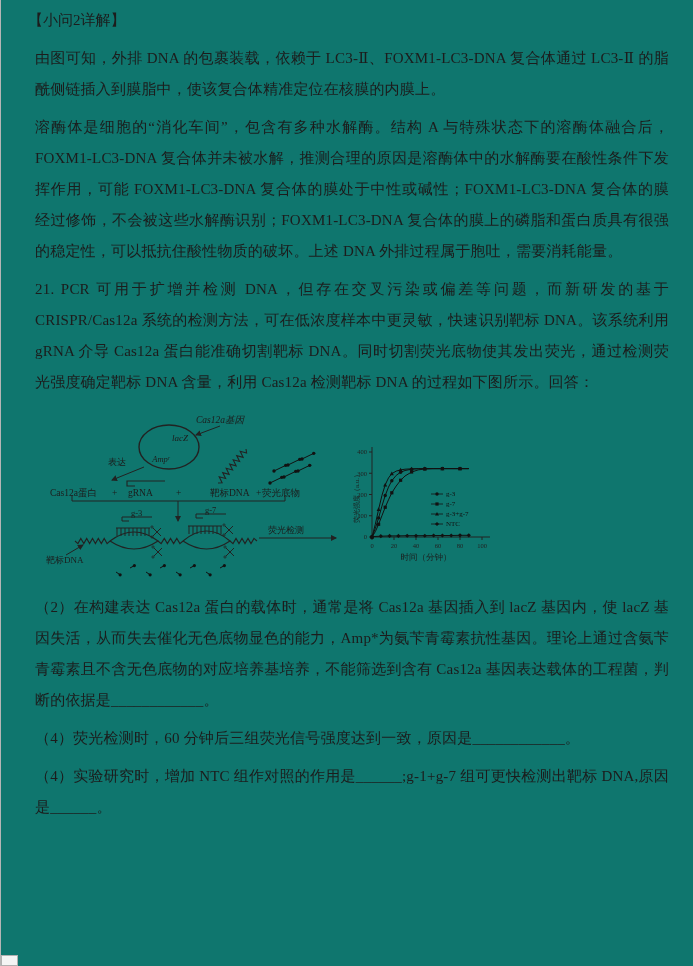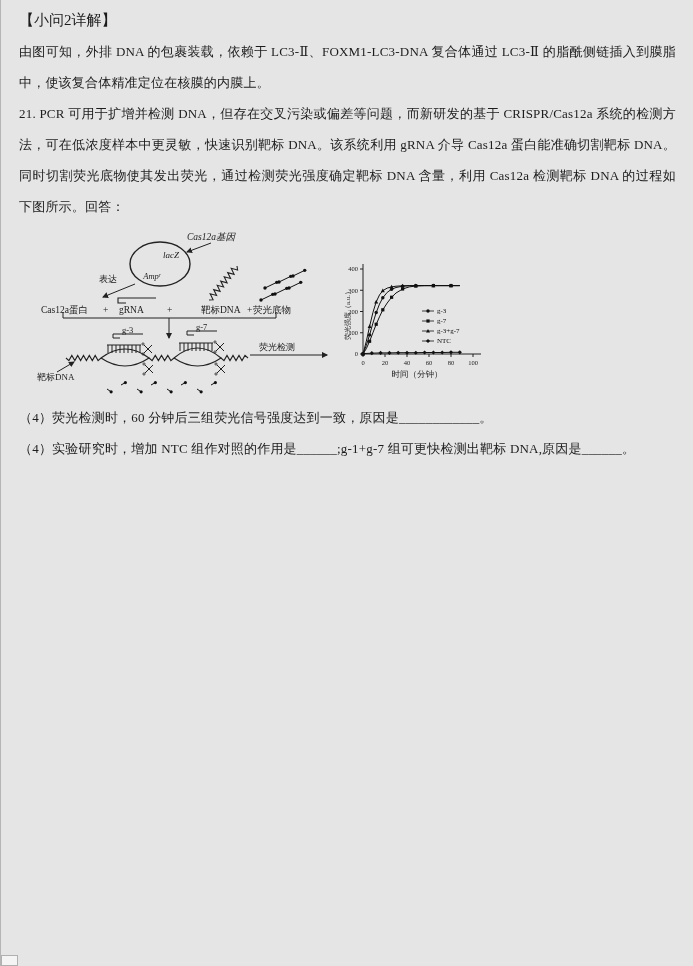--- a/index.html
+++ b/index.html
@@ -1,36 +1,37 @@
 <!DOCTYPE html>
 <html><head>
 <meta charset="utf-8">
 <style>
   html,body{margin:0;padding:0;background:#ffffff;}
   .page{
     width:693px;height:966px;overflow:hidden;position:relative;
-    background:#e5e5e5;color:#1c1c1c;
+    background:#0f766e;color:#1c1c1c;
     font-family:"Liberation Serif","DejaVu Serif",serif;
-    box-sizing:border-box;padding:5px 17px 0 18px;
+    box-sizing:border-box;padding:5px 17px 0 27px;
     border-left:1px solid #b5b5b5;
   }
-  .line{margin:0;font-size:13px;line-height:31px;text-align:justify;letter-spacing:0.2px;}
+  .line{margin:7px;font-size:15px;line-height:31px;text-align:justify;letter-spacing:0.2px;}
   .header-line{margin:0;font-size:15px;line-height:31px;}
   .diagram{position:relative;width:658px;height:180px;}
   .diagram svg{display:block;width:658px;height:180px;}
   .diagram text{font-family:"Liberation Serif","DejaVu Serif",serif;}
   .corner-box{position:absolute;left:0;bottom:0;width:17px;height:11px;background:#f4f4f4;border:1px solid #b0b0b0;box-sizing:border-box;}
 </style>
 </head>
 <body>
 
 <div class="page">
 
   <p class="header-line">【小问2详解】</p>
   <p class="line">由图可知，外排 DNA 的包裹装载，依赖于 LC3-Ⅱ、FOXM1-LC3-DNA 复合体通过 LC3-Ⅱ 的脂酰侧链插入到膜脂中，使该复合体精准定位在核膜的内膜上。</p>
+  <p class="line">溶酶体是细胞的“消化车间”，包含有多种水解酶。结构 A 与特殊状态下的溶酶体融合后，FOXM1-LC3-DNA 复合体并未被水解，推测合理的原因是溶酶体中的水解酶要在酸性条件下发挥作用，可能 FOXM1-LC3-DNA 复合体的膜处于中性或碱性；FOXM1-LC3-DNA 复合体的膜经过修饰，不会被这些水解酶识别；FOXM1-LC3-DNA 复合体的膜上的磷脂和蛋白质具有很强的稳定性，可以抵抗住酸性物质的破坏。上述 DNA 外排过程属于胞吐，需要消耗能量。</p>
   <p class="line">21. PCR 可用于扩增并检测 DNA，但存在交叉污染或偏差等问题，而新研发的基于 CRISPR/Cas12a 系统的检测方法，可在低浓度样本中更灵敏，快速识别靶标 DNA。该系统利用 gRNA 介导 Cas12a 蛋白能准确切割靶标 DNA。同时切割荧光底物使其发出荧光，通过检测荧光强度确定靶标 DNA 含量，利用 Cas12a 检测靶标 DNA 的过程如下图所示。回答：</p>
 
   <div class="diagram">
     <svg viewBox="0 0 658 180" xmlns="http://www.w3.org/2000/svg">
       <defs>
         <marker id="ah" markerWidth="7" markerHeight="7" refX="5" refY="3" orient="auto">
           <path d="M0,0 L6,3 L0,6 Z" fill="#222"></path>
         </marker>
       </defs>
 
@@ -232,18 +233,19 @@
           <text x="418" y="111.4" font-size="7" fill="#111">g-3+g-7</text>
           <line x1="403" y1="119" x2="415" y2="119" stroke="#111" stroke-width="0.8"></line>
           <path d="M 409 116.9 L 411.1 119 L 409 121.1 L 406.9 119 Z" fill="#111"></path>
           <text x="418" y="121.4" font-size="7" fill="#111">NTC</text>
         </g>
       <text x="331" y="92" font-size="7" fill="#1c1c1c" text-anchor="middle" transform="rotate(-90,331,92)">荧光强度（a.u.）</text>
       <text x="398" y="155" font-size="8.5" fill="#1c1c1c" text-anchor="middle">时间（分钟）</text>
     </svg>
   </div>
 
+  <p class="line">（2）在构建表达 Cas12a 蛋白的载体时，通常是将 Cas12a 基因插入到 lacZ 基因内，使 lacZ 基因失活，从而失去催化无色底物显色的能力，Amp*为氨苄青霉素抗性基因。理论上通过含氨苄青霉素且不含无色底物的对应培养基培养，不能筛选到含有 Cas12a 基因表达载体的工程菌，判断的依据是____________。</p>
   <p class="line">（4）荧光检测时，60 分钟后三组荧光信号强度达到一致，原因是____________。</p>
   <p class="line">（4）实验研究时，增加 NTC 组作对照的作用是______;g-1+g-7 组可更快检测出靶标 DNA,原因是______。</p>
   <p class="line"></p>
 
   <div class="corner-box"></div>
 </div>
 
 </body></html>

